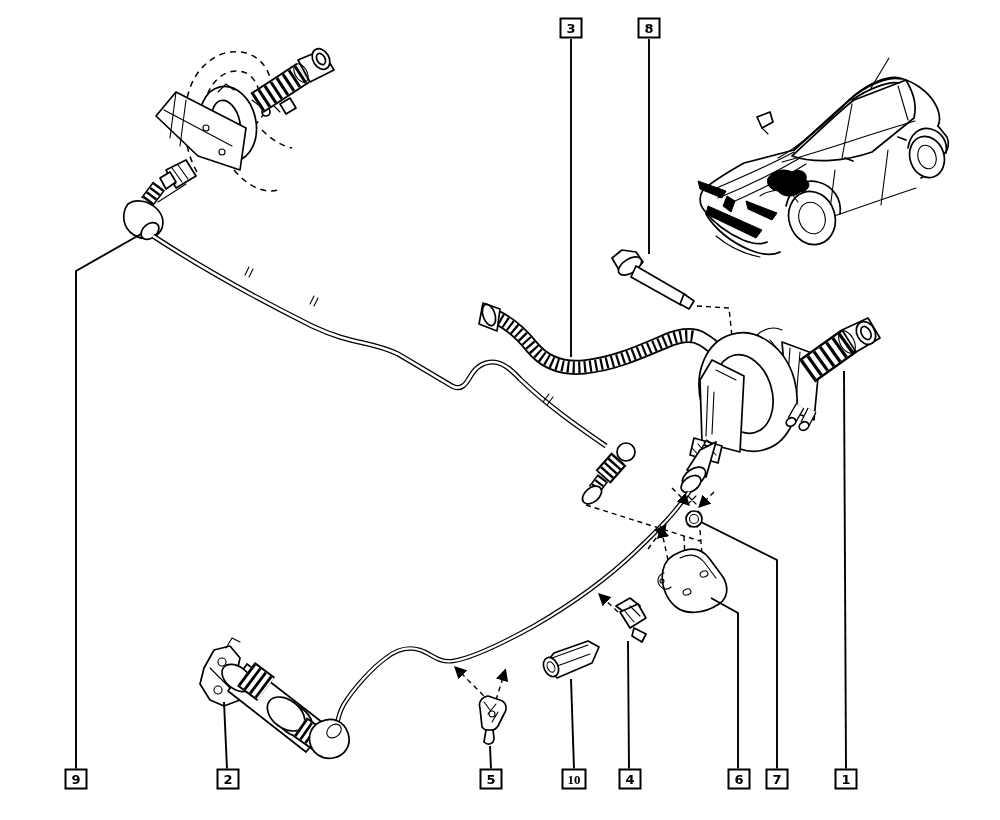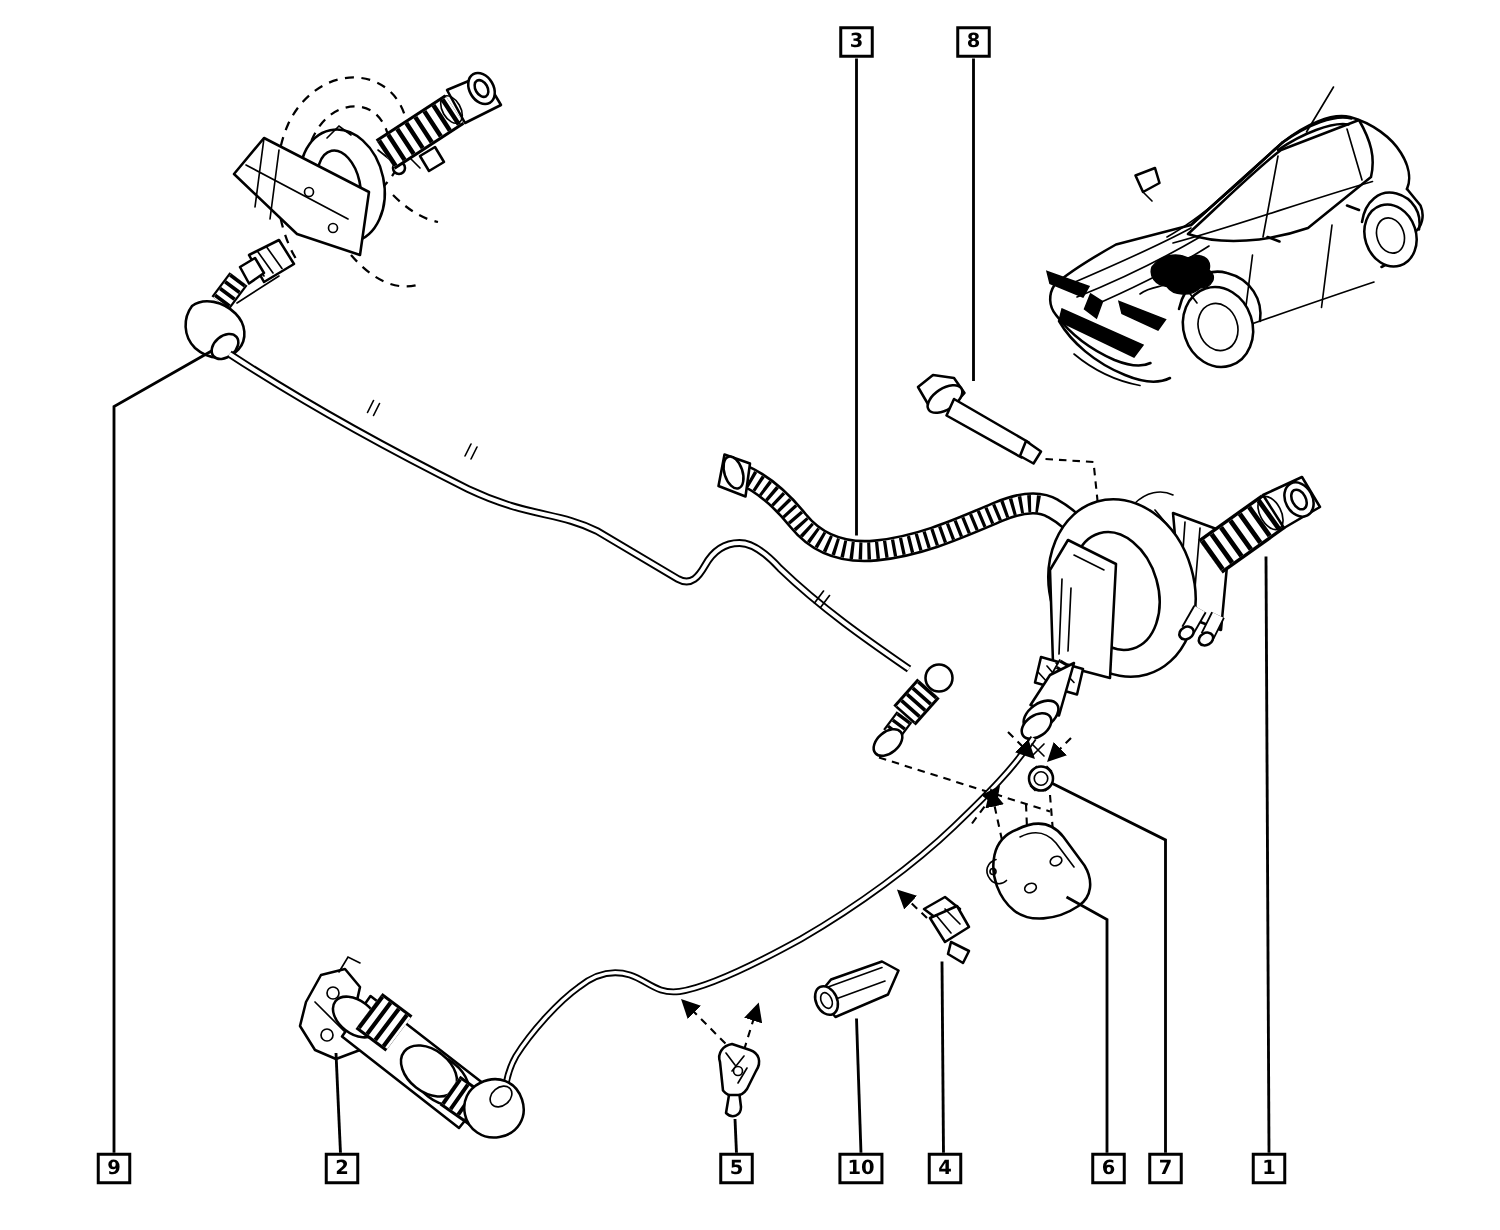--- a/index.html
+++ b/index.html
@@ -303,15 +303,15 @@
 <div id="callout-layer">
       <div class="callout" style="left: 846px; top: 779px;">1</div>
       <div class="callout" style="left: 228px; top: 779px;">2</div>
       <div class="callout" style="left: 571px; top: 28px;">3</div>
       <div class="callout" style="left: 630px; top: 779px;">4</div>
       <div class="callout" style="left: 491px; top: 779px;">5</div>
       <div class="callout" style="left: 739px; top: 779px;">6</div>
       <div class="callout" style="left: 777px; top: 779px;">7</div>
       <div class="callout" style="left: 649px; top: 28px;">8</div>
       <div class="callout" style="left: 76px; top: 779px;">9</div>
-      <div class="callout" style="left: 574px; top: 779px;">10</div>
+      <div class="callout" style="left: 574px; top: 779px; font-family: Liberation Serif, serif;">10</div>
     </div>
 </div>
 
 </body></html>

